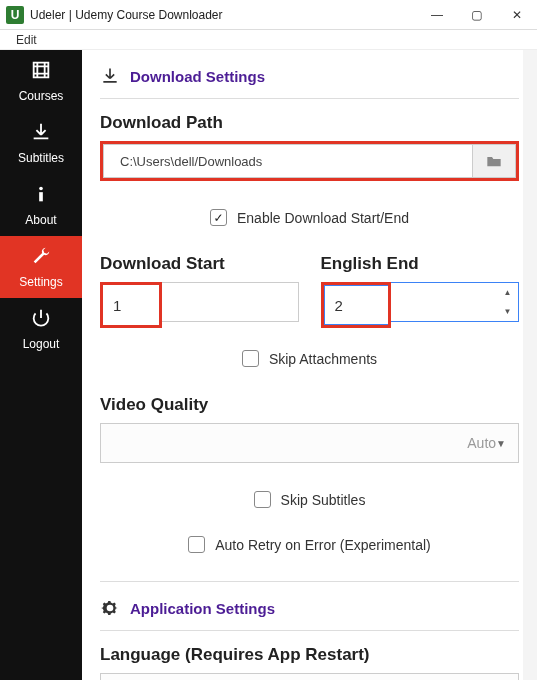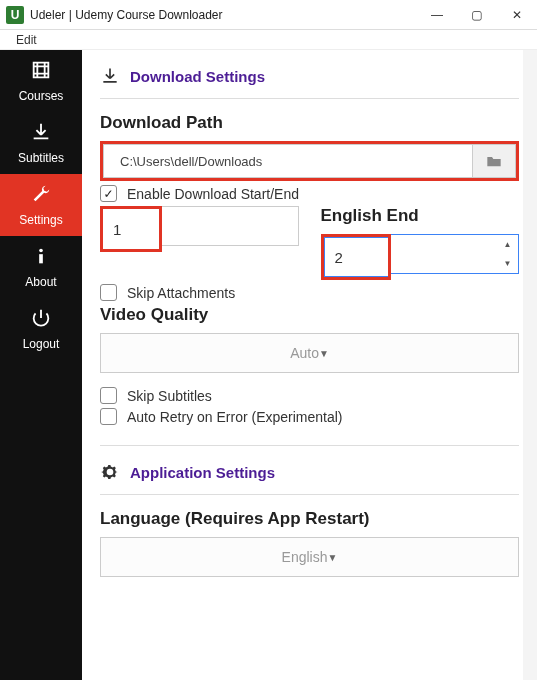--- a/index.html
+++ b/index.html
@@ -17,33 +17,33 @@
     .main { flex: 1; padding: 0 18px 12px 18px; overflow-y: auto; position: relative; }
     .section-head { display: flex; align-items: center; gap: 10px; padding: 16px 0 12px 0; border-bottom: 1px solid #ddd; margin-bottom: 14px; }
     .section-head svg { width: 20px; height: 20px; fill: #333; }
     .section-head .h { font-weight: 600; font-size: 15px; color: #4c1d95; }
     .form-label { font-size: 17px; font-weight: 600; color: #222; margin-bottom: 8px; display: block; }
     .hl-red { border: 3px solid #e13424; }
     .path-row { display: flex; align-items: stretch; height: 40px; background: #fff; }
     .path-input { flex: 1; border: 1px solid #ccc; border-right: none; padding: 0 16px; font-size: 13px; color: #444; }
     .path-btn { width: 44px; border: 1px solid #ccc; background: #f0f0f0; display: flex; align-items: center; justify-content: center; }
     .path-btn svg { width: 16px; height: 14px; fill: #888; }
-    .check-row { display: flex; align-items: center; gap: 10px; margin: 4px 0; }
+    .check-row { display: flex; align-items: center; gap: 10px; margin: 28px 0; justify-content: center; }
     .checkbox { width: 17px; height: 17px; border: 1px solid #888; border-radius: 3px; display: flex; align-items: center; justify-content: center; color: #222; font-size: 12px; }
     .checkbox.checked::after { content: "✓"; }
     .check-row .cl { font-size: 14px; color: #333; }
     .two-col { display: flex; gap: 22px; margin-bottom: 10px; }
     .col { flex: 1; }
     .num-wrap { display: flex; align-items: stretch; height: 40px; }
     .num-hl { width: 62px; height: 46px; display: flex; align-items: center; }
     .num-input { width: 100%; border: 1px solid #ccc; height: 40px; padding: 0 10px; font-size: 15px; color: #333; }
     .num-input.blue { border: 1px solid #3b82f6; outline: none; }
     .spinner { width: 22px; border: 1px solid #ccc; border-left: none; display: flex; flex-direction: column; }
     .spinner div { flex: 1; display: flex; align-items: center; justify-content: center; font-size: 8px; color: #555; }
-    .select { height: 40px; border: 1px solid #ccc; display: flex; align-items: center; padding: 0 12px; color: #999; font-size: 14px; justify-content: center; background: #fcfcfc; margin-bottom: 14px; }
+    .select { height: 40px; border: 1px solid #ccc; display: flex; align-items: center; padding: 0 12px; color: #999; font-size: 14px; justify-content: flex-end; background: #fcfcfc; margin-bottom: 14px; }
     .select .caret { font-size: 10px; color: #666; }
     .save-row { margin-top: 22px; position: relative; }
     .save-btn { width: 100%; height: 42px; background: #2ecc40; color: #fff; font-size: 16px; font-weight: 600; border: none; display: flex; align-items: center; justify-content: center; cursor: pointer; }
     .save-hl { position: absolute; top: -6px; left: 118px; width: 160px; height: 50px; border: 3px solid #e13424; pointer-events: none; }
     .scrollbar { position: absolute; right: 0; top: 0; bottom: 0; width: 14px; background: #f4f4f4; }
     .sep-top { border-top: 1px solid #ddd; margin-top: 20px; }
   </style>
 </head>
 <body>
 
@@ -65,32 +65,32 @@
           <path d="M4 4h16v16H4zM4 8h16M4 16h16M8 4v16M16 4v16" stroke="#fff" stroke-width="2" fill="none"></path>
         </svg>
       <span>Courses</span>
     </div>
     <div class="side-item">
       <svg viewBox="0 0 24 24">
           <path d="M12 3v12m0 0 5-5m-5 5-5-5M4 19h16" stroke="#fff" stroke-width="2" fill="none"></path>
         </svg>
       <span>Subtitles</span>
     </div>
-    <div class="side-item active">
-      <svg viewBox="0 0 24 24">
-          <path d="M21 7a4 4 0 0 1-5.6 3.7L6 20l-2-2 9.3-9.4A4 4 0 0 1 17 3l-2.5 2.5 1 3 3 1L21 7z"></path>
-        </svg>
-      <span>Settings</span>
-    </div>
     <div class="side-item">
       <svg viewBox="0 0 24 24">
           <circle cx="12" cy="6" r="2"></circle>
           <rect x="10" y="10" width="4" height="10"></rect>
         </svg>
       <span>About</span>
+    </div>
+    <div class="side-item active">
+      <svg viewBox="0 0 24 24">
+          <path d="M21 7a4 4 0 0 1-5.6 3.7L6 20l-2-2 9.3-9.4A4 4 0 0 1 17 3l-2.5 2.5 1 3 3 1L21 7z"></path>
+        </svg>
+      <span>Settings</span>
     </div>
     <div class="side-item">
       <svg viewBox="0 0 24 24">
           <path d="M12 3v9M6 7a8 8 0 1 0 12 0" stroke="#fff" stroke-width="2" fill="none"></path>
         </svg>
       <span>Logout</span>
     </div>
   </div>
 
   <div class="main">
@@ -111,20 +111,21 @@
       </div>
     </div>
 
     <div class="check-row">
       <div class="checkbox checked"></div>
       <span class="cl">Enable Download Start/End</span>
     </div>
 
     <div class="two-col">
       <div class="col">
+        <label class="form-label">Download Start</label>
         <div class="num-wrap">
           <div class="num-hl hl-red">
             <input class="num-input" style="border: none; height: 100%;" value="1">
           </div>
           <input class="num-input" style="flex: 1 1 0%; border-left: none;">
         </div>
       </div>
       <div class="col">
         <label class="form-label">English End</label>
         <div class="num-wrap">

